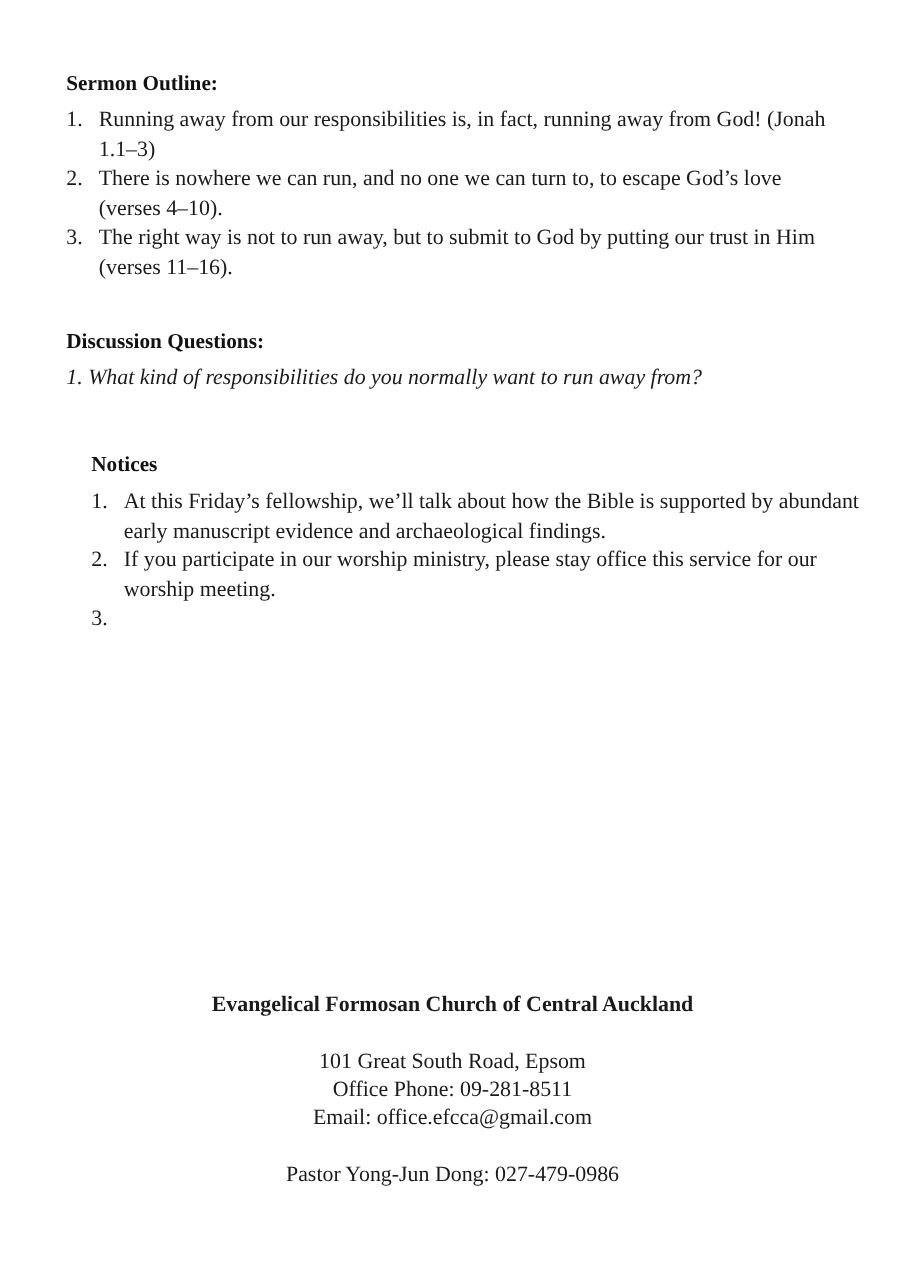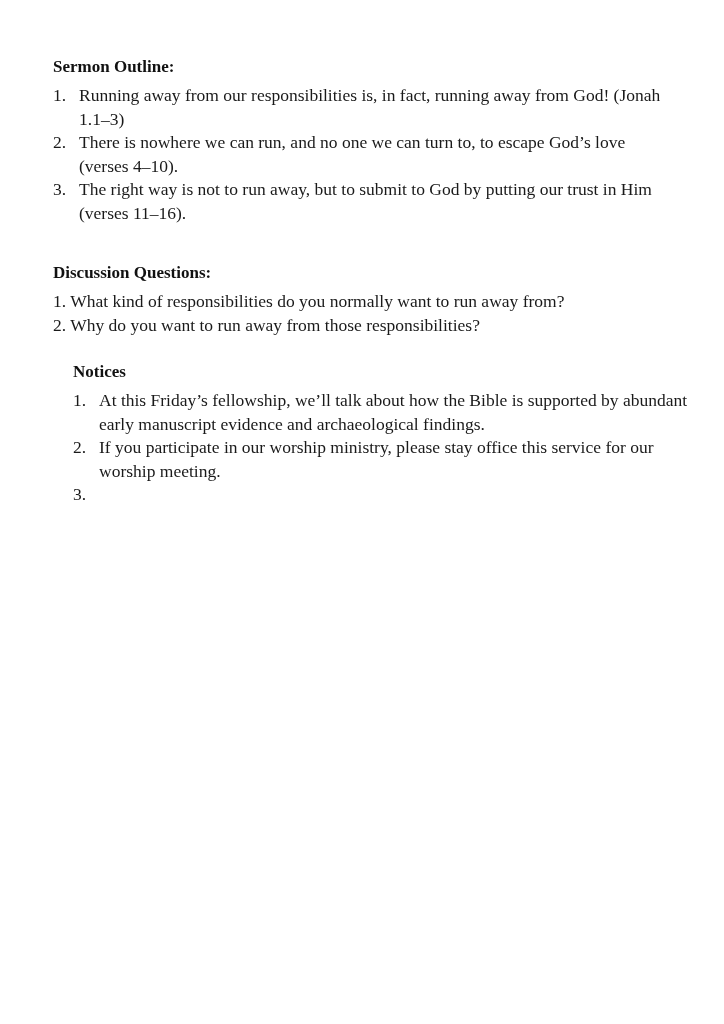--- a/index.html
+++ b/index.html
@@ -46,20 +46,21 @@
     }
     .olist li .num {
       position: absolute;
       left: 0;
       top: 0;
     }
     .plist {
       margin: 0;
       padding: 0;
       list-style: none;
+      font-style: italic;
     }
     .plist li {
       font-size: 17.5px;
       line-height: 23.5px;
       white-space: nowrap;
     }
     #sermon { top: 56px; }
     #discussion { top: 262px; }
     #notices { top: 361px; margin-left: 20px; }
 
@@ -104,35 +105,42 @@
         <span class="num">3.</span>
         <span>The right way is not to run away, but to submit to God by putting our trust in Him (verses 11–16).</span>
       </li>
     </ol>
   </div>
 
   <div class="section" id="discussion">
     <div class="heading">Discussion Questions:</div>
     <ul class="plist">
       <li>1. What kind of responsibilities do you normally want to run away from?</li>
-      <li>2. Why do you want to run away from those responsibilities?</li>
     </ul>
   </div>
 
   <div class="section" id="notices">
     <div class="heading">Notices</div>
     <ol class="olist">
       <li>
         <span class="num">1.</span>
         <span>At this Friday’s fellowship, we’ll talk about how the Bible is supported by abundant early manuscript evidence and archaeological findings.</span>
       </li>
       <li>
         <span class="num">2.</span>
         <span>If you participate in our worship ministry, please stay office this service for our worship meeting.</span>
       </li>
       <li>
         <span class="num">3.</span>
       </li>
     </ol>
   </div>
 
+  <div class="footer">
+    <div class="org">Evangelical Formosan Church of Central Auckland</div>
+    <div class="line">101 Great South Road, Epsom</div>
+    <div class="line">Office Phone: 09-281-8511</div>
+    <div class="line">Email: office.efcca@gmail.com</div>
+    <div class="gap"></div>
+    <div class="line">Pastor Yong-Jun Dong: 027-479-0986</div>
+  </div>
 
 </div>
 
 </body></html>

